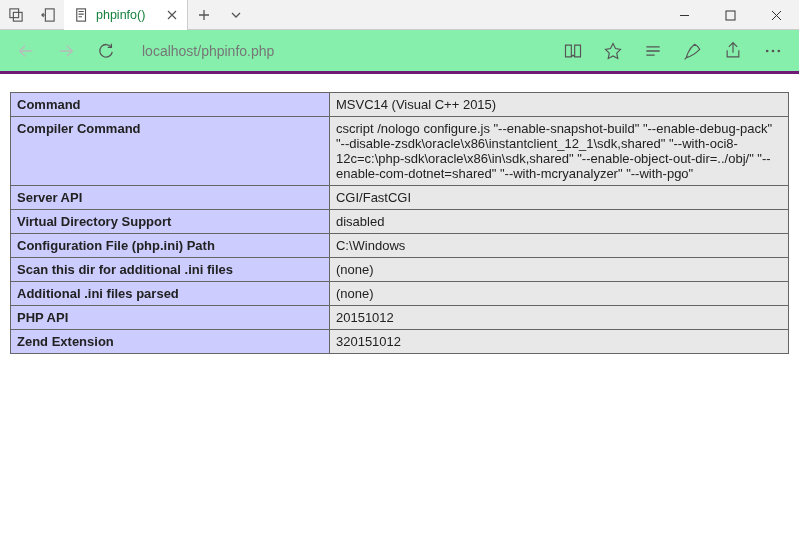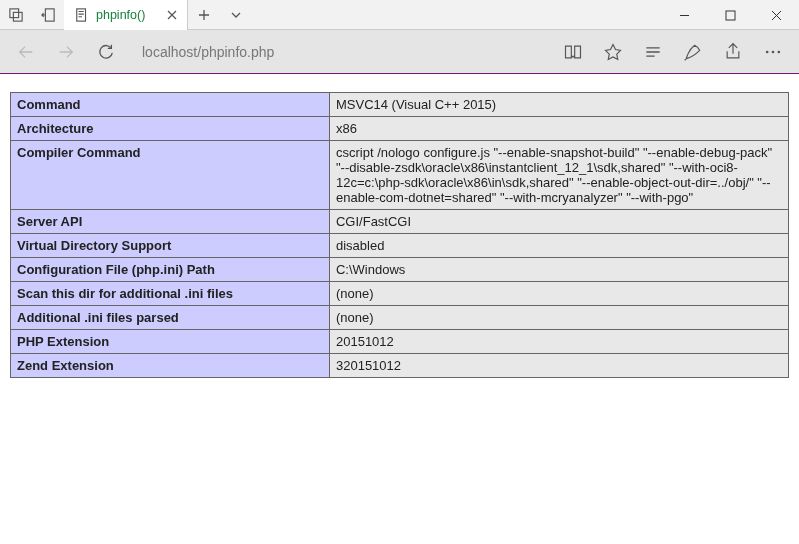--- a/index.html
+++ b/index.html
@@ -13,21 +13,21 @@
   .tb-btn svg { display: block; }
   .tab { display: flex; align-items: center; height: 30px; padding: 0 10px; background: #fff; border-right: 1px solid #ccc; max-width: 200px; }
   .tab .fav { width: 16px; height: 16px; margin-right: 6px; display: flex; align-items: center; justify-content: center; }
   .tab .label { font-size: 12.5px; color: #15803d; white-space: nowrap; overflow: hidden; text-overflow: ellipsis; flex: 1; }
   .tab .close { margin-left: 22px; color: #555; display: flex; align-items: center; justify-content: center; }
   .newtab, .moretab { width: 32px; display: flex; align-items: center; justify-content: center; color: #555; }
   .tb-spacer { flex: 1; }
   .win-btn { width: 46px; height: 30px; display: flex; align-items: center; justify-content: center; color: #333; }
 
   
-  .toolbar { display: flex; align-items: center; height: 44px; background: #e5e5e5; border-bottom: 1px solid #701a75; padding: 0 6px; }
+  .toolbar { display: flex; align-items: center; height: 44px; background: #86efac; border-bottom: 3px solid #701a75; padding: 0 6px; }
   .tool { width: 40px; height: 40px; display: flex; align-items: center; justify-content: center; color: #555; }
   .tool.disabled { color: #bbb; }
   .addr { flex: 1; margin: 0 8px 0 16px; display: flex; align-items: center; }
   .addr-text { font-size: 14px; color: #777; white-space: nowrap; }
   .tool-right { display: flex; align-items: center; }
   .tool-right .tool { width: 40px; }
 
   
   .content { position: relative; height: calc(544px - 30px - 44px); overflow: hidden; padding: 8px 10px 0 10px; }
 
@@ -167,24 +167,20 @@
 
   <div class="phpinfo">
 
     <table class="info">
       <tbody id="info-rows">
           <tr>
             <td class="key">Command</td>
             <td class="val">MSVC14 (Visual C++ 2015)</td>
           </tr>
           <tr>
-            <td class="key">Architecture</td>
-            <td class="val">x86</td>
-          </tr>
-          <tr>
             <td class="key">Compiler Command</td>
             <td class="val">cscript /nologo configure.js "--enable-snapshot-build" "--enable-debug-pack" "--disable-zsdk\oracle\x86\instantclient_12_1\sdk,shared" "--with-oci8-12c=c:\php-sdk\oracle\x86\in\sdk,shared" "--enable-object-out-dir=../obj/" "--enable-com-dotnet=shared" "--with-mcryanalyzer" "--with-pgo"</td>
           </tr>
           <tr>
             <td class="key">Server API</td>
             <td class="val">CGI/FastCGI</td>
           </tr>
           <tr>
             <td class="key">Virtual Directory Support</td>
             <td class="val">disabled</td>
@@ -195,21 +191,21 @@
           </tr>
           <tr>
             <td class="key">Scan this dir for additional .ini files</td>
             <td class="val">(none)</td>
           </tr>
           <tr>
             <td class="key">Additional .ini files parsed</td>
             <td class="val">(none)</td>
           </tr>
           <tr>
-            <td class="key">PHP Extension</td>
+            <td class="key">PHP API</td>
             <td class="val">20151012</td>
           </tr>
           <tr>
             <td class="key">Zend Extension</td>
             <td class="val">320151012</td>
           </tr>
         </tbody>
     </table>
   </div>
 </div>

